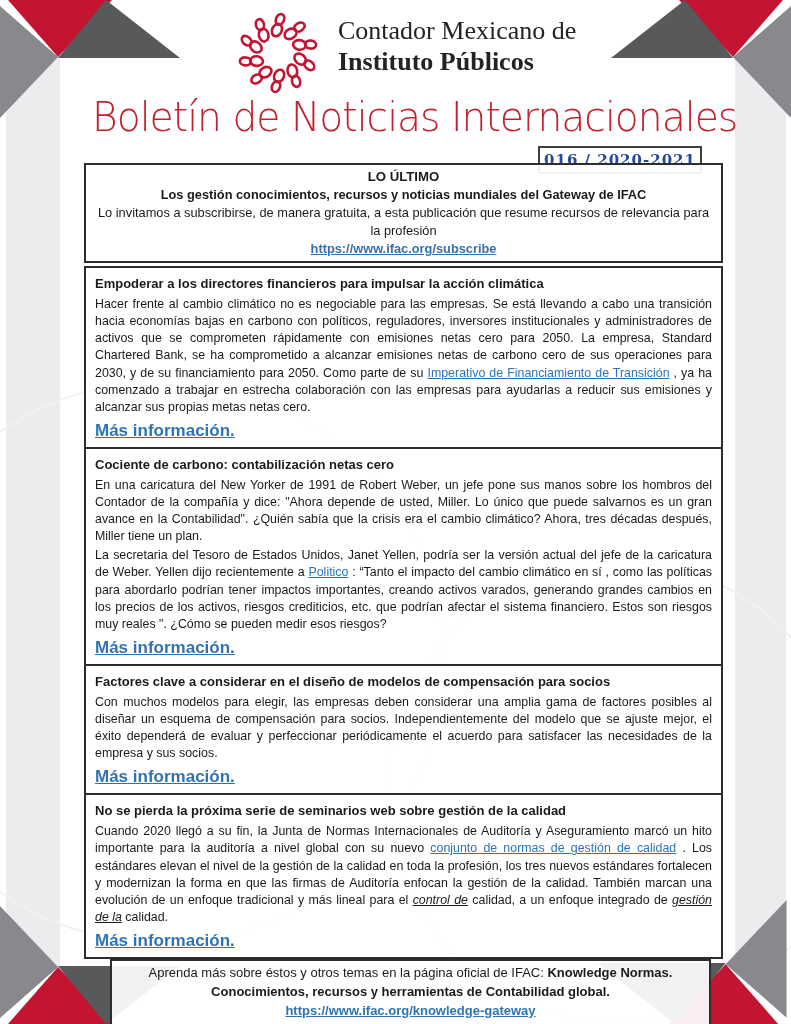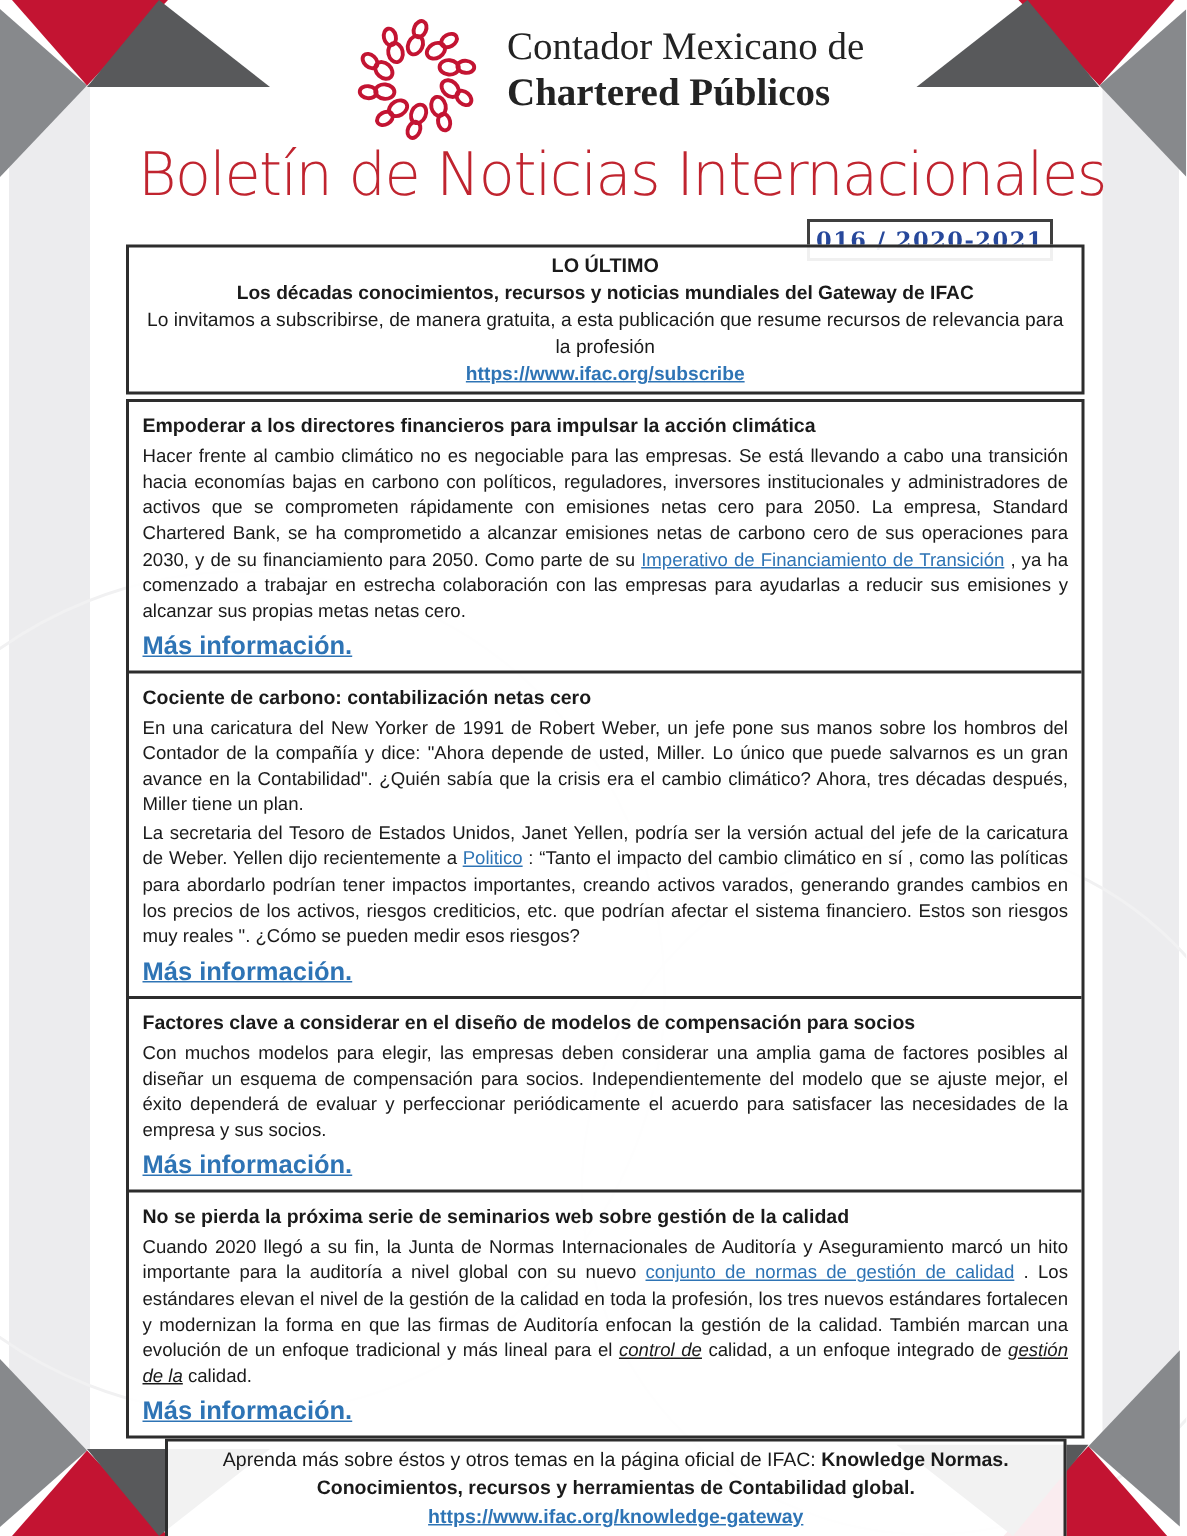--- a/index.html
+++ b/index.html
@@ -154,33 +154,33 @@
           <g transform="translate(47,18) rotate(24)">
             <ellipse cx="0" cy="-5" rx="4" ry="5.6"></ellipse>
             <ellipse cx="1.5" cy="6" rx="4.8" ry="6.4"></ellipse>
           </g>
         </g>
       </g>
   </svg>
 
   <div class="orgname">
     <div class="l1">Contador Mexicano de</div>
-    <div class="l2">Chartered Públicos</div>
+    <div class="l2">Instituto Públicos</div>
   </div>
 
 
   <div class="main-title">Boletín de Noticias Internacionales</div>
 
   <div class="issue-badge">016 / 2020-2021</div>
 
   <div class="content">
 
     <div class="box latest">
       <div class="t1">LO ÚLTIMO</div>
-      <div class="t2">Los décadas conocimientos, recursos y noticias mundiales del Gateway de IFAC</div>
+      <div class="t2">Los gestión conocimientos, recursos y noticias mundiales del Gateway de IFAC</div>
       <div class="t3">Lo invitamos a subscribirse, de manera gratuita, a esta publicación que resume recursos de relevancia para la profesión</div>
       <div><span class="link link-bold">https://www.ifac.org/subscribe</span></div>
     </div>
 
     <div class="articles">
         <div class="article">
           <div class="article-title">Empoderar a los directores financieros para impulsar la acción climática</div>
           <div class="article-body"><span>Hacer frente al cambio climático no es negociable para las empresas. Se está llevando a cabo una transición hacia economías bajas en carbono con políticos, reguladores, inversores institucionales y administradores de activos que se comprometen rápidamente con emisiones netas cero para 2050. La empresa, Standard Chartered Bank, se ha comprometido a alcanzar emisiones netas de carbono cero de sus operaciones para 2030, y de su financiamiento para 2050. Como parte de su </span><span class="inline-link">Imperativo de Financiamiento de Transición</span><span> , ya ha comenzado a trabajar en estrecha colaboración con las empresas para ayudarlas a reducir sus emisiones y alcanzar sus propias metas netas cero.</span></div>
           <div class="more-wrap"><span class="more-link">Más información.</span></div>
         </div>

